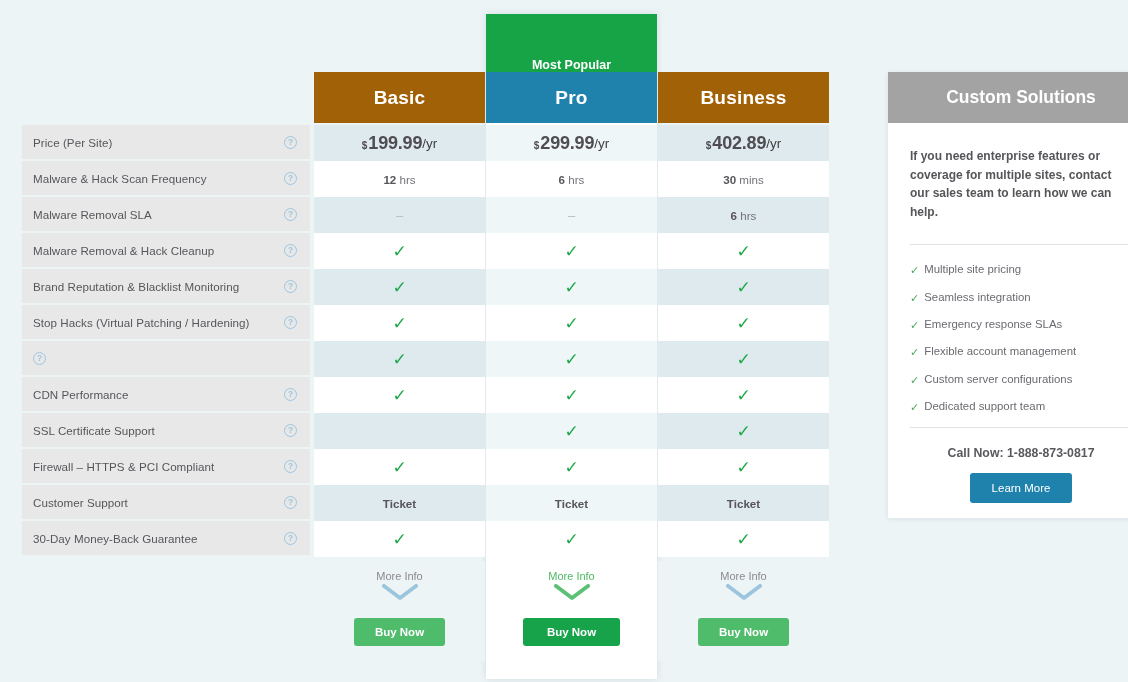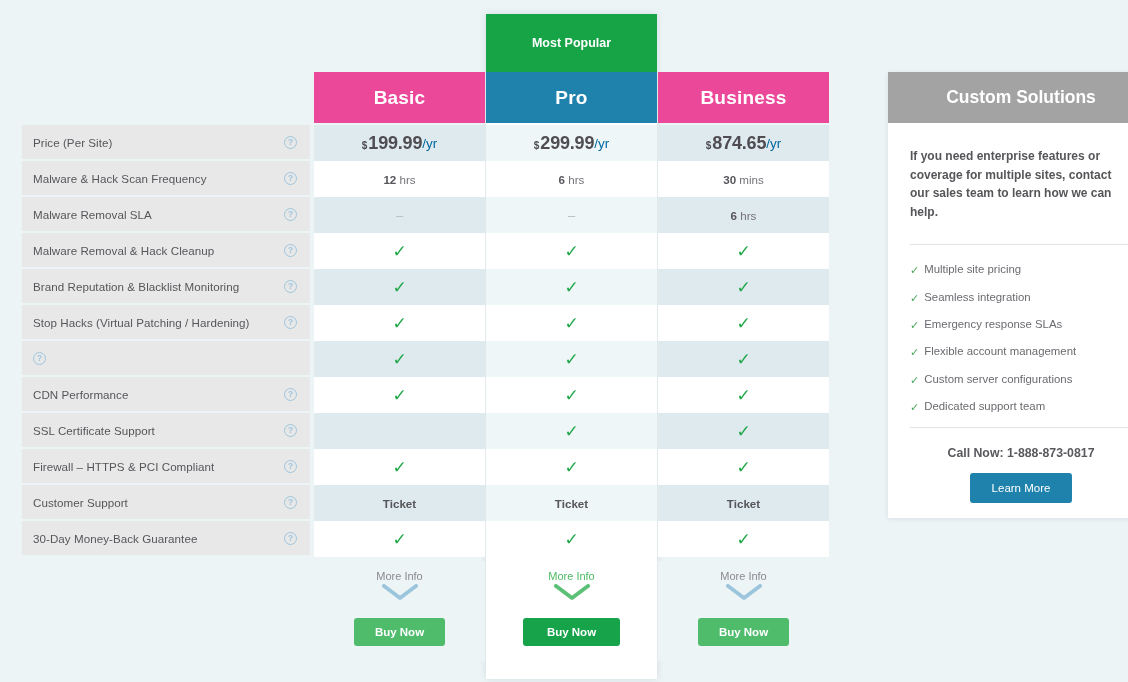--- a/index.html
+++ b/index.html
@@ -16,21 +16,21 @@
     width: 1128px;
     height: 682px;
     background: #edf4f6;
   }
 
   
   .plan-head {
     position: absolute;
     width: 171px;
     height: 51px;
-    background: #ec4899;
+    background: #a16207;
     color: #ffffff;
     font-size: 19px;
     font-weight: bold;
     display: flex;
     align-items: center;
     justify-content: center;
     letter-spacing: .2px;
   }
   .plan-head.basic    { left: 314px; top: 72px; }
   .plan-head.pro      { left: 486px; top: 72px; background: #1f82ad; width: 171px; }
@@ -38,21 +38,21 @@
 
   .most-popular {
     position: absolute;
     left: 486px; top: 14px;
     width: 171px; height: 58px;
     background: #17a447;
     color: #ffffff;
     font-size: 12.5px;
     font-weight: bold;
     display: flex;
-    align-items: center;
+    align-items: flex-end;
     justify-content: center;
   }
 
   
   .pro-card {
     position: absolute;
     left: 486px; top: 14px;
     width: 171px;
     height: 665px;
     background: #ffffff;
@@ -140,21 +140,21 @@
     font-weight: bold;
   }
   .price-row .amt {
     font-size: 18px;
     font-weight: bold;
     color: #4f4d52;
     letter-spacing: -.2px;
   }
   .price-row .per {
     font-size: 13.5px;
-    color: #0369a1;
+    color: #404040;
     font-weight: normal;
     text-align: center;
   }
 
   
   .colfoot {
     position: absolute;
     width: 171px;
     top: 561px;
     z-index: 2;
@@ -401,21 +401,21 @@
       <div class="val-row odd">
         <span>Ticket</span>
       </div>
       <div class="val-row even">
         <span class="check">✓</span>
       </div>
     </div>
   <div class="valcol business" id="col-business">
       <div class="val-row odd price-row">
         <span class="cur">$</span>
-        <span class="amt">874.65</span>
+        <span class="amt">402.89</span>
         <span class="per">/yr</span>
       </div>
       <div class="val-row even"><span>30</span>&nbsp;<span class="unit">mins</span></div>
       <div class="val-row odd"><span>6</span>&nbsp;<span class="unit">hrs</span></div>
       <div class="val-row even">
         <span class="check">✓</span>
       </div>
       <div class="val-row odd">
         <span class="check">✓</span>
       </div>

